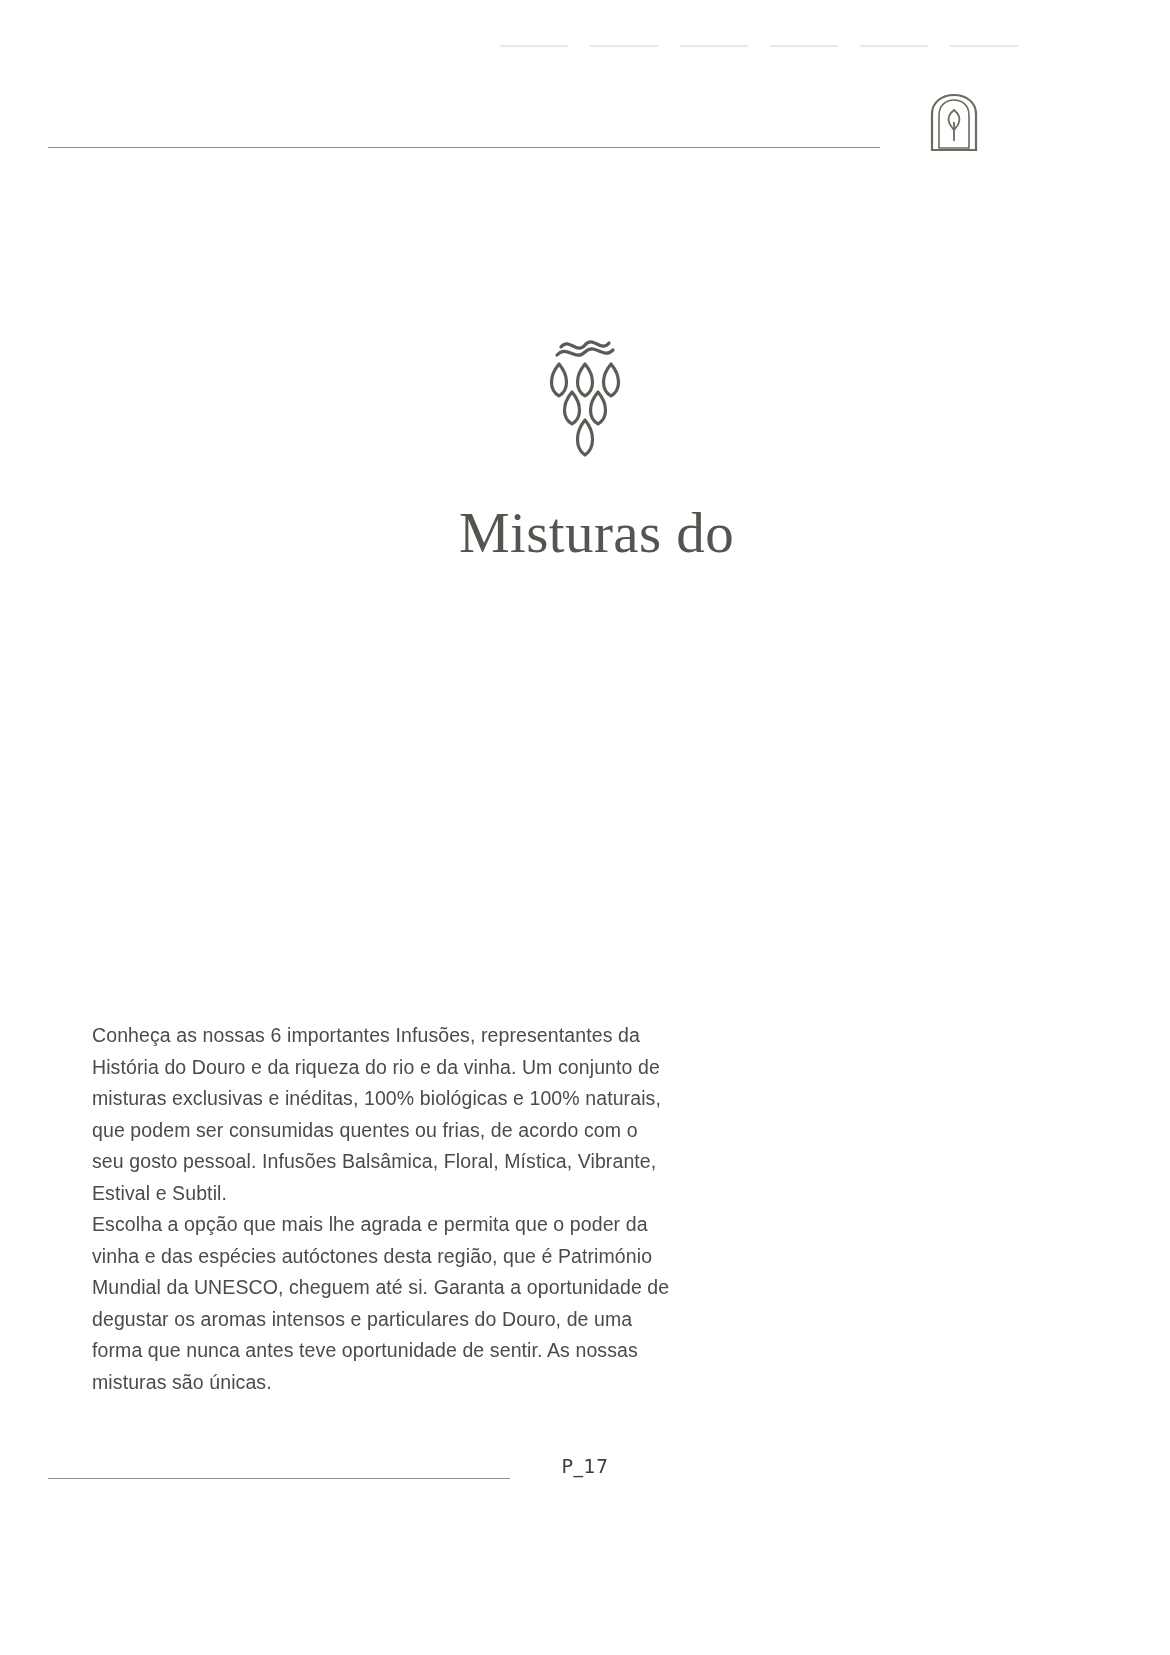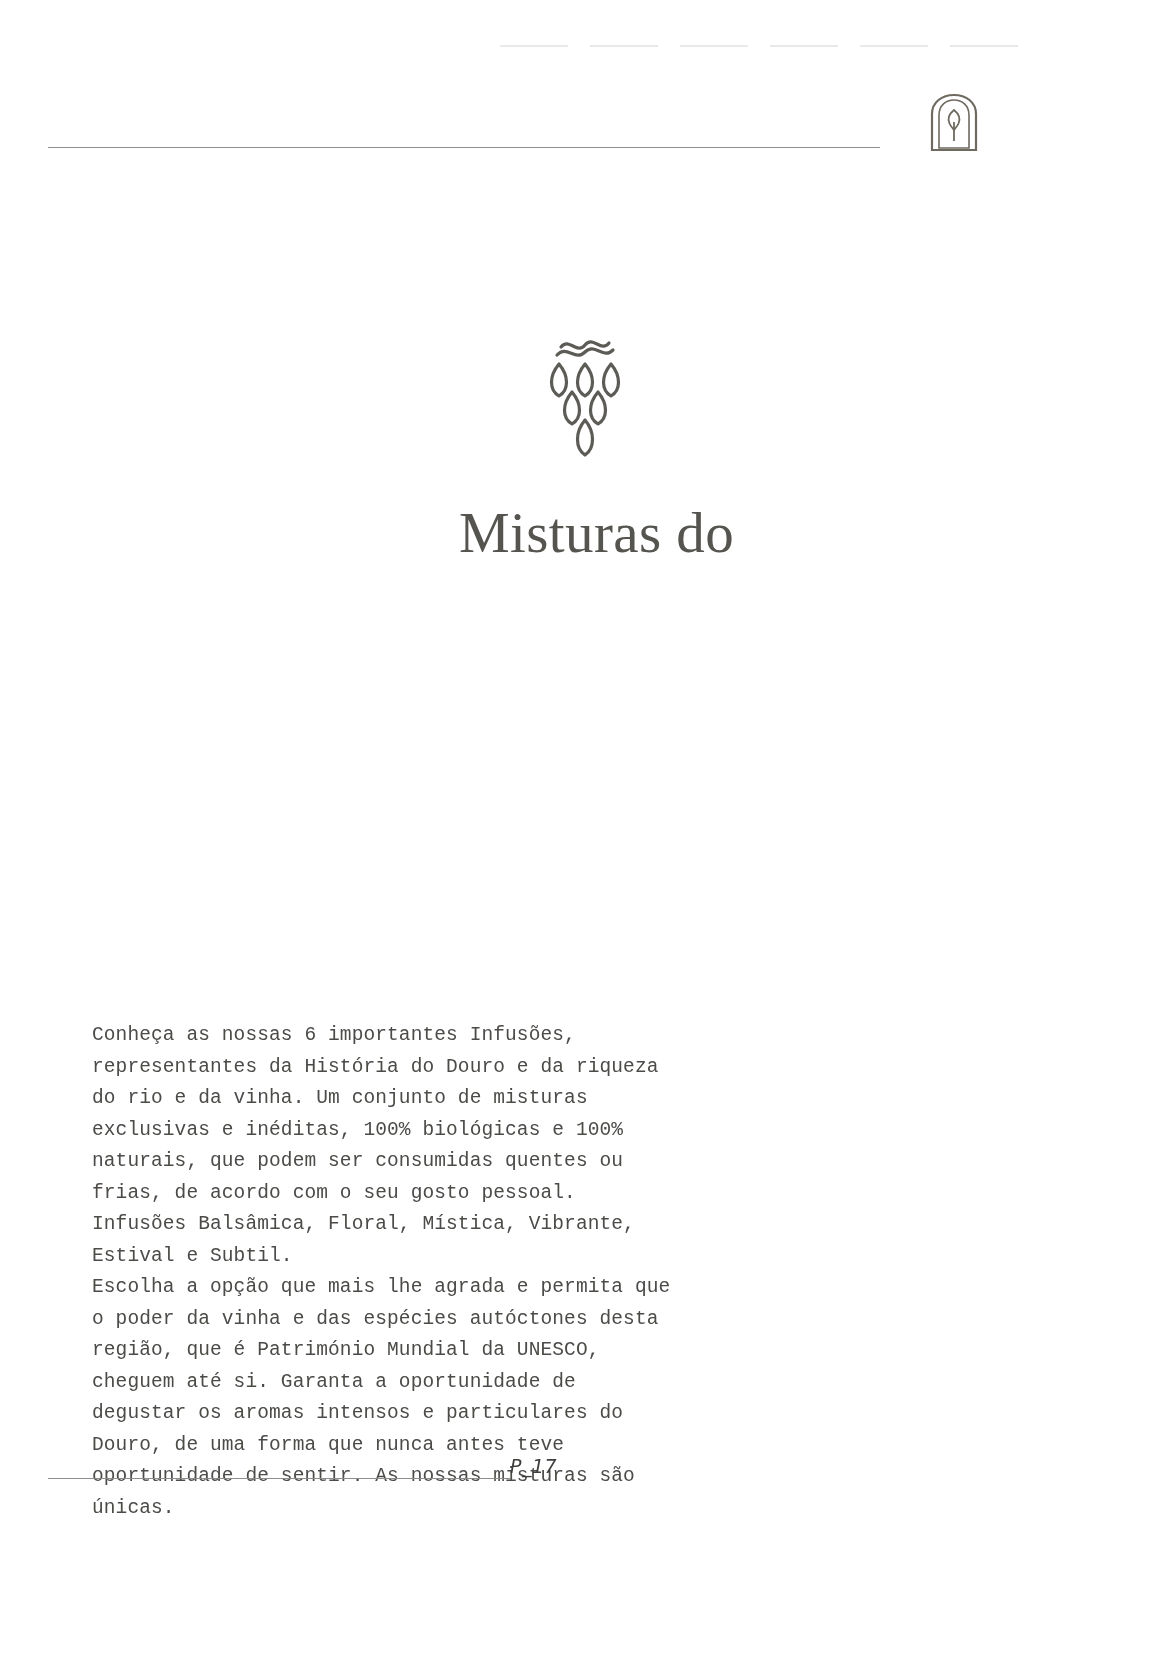--- a/index.html
+++ b/index.html
@@ -60,21 +60,21 @@
   .hero-title .line {
     display: block;
   }
 
   
   .body-copy {
     position: absolute;
     left: 92px;
     top: 1020px;
     width: 580px;
-    font-family: Liberation Mono, monospace;
+    font-family: Liberation Sans, sans-serif;
     font-size: 19.5px;
     line-height: 31.5px;
     color: #4c4b48;
     letter-spacing: 0.1px;
   }
   .body-copy p {
     margin: 0;
   }
 
   
@@ -84,26 +84,25 @@
     top: 1478px;
     width: 462px;
     height: 1px;
     background: #8e8e8e;
   }
   .footer-page {
     position: absolute;
     left: 510px;
     top: 1455px;
     width: 150px;
-    text-align: left;
+    text-align: center;
     font-family: "DejaVu Sans", sans-serif;
     font-size: 19px;
     letter-spacing: 0.5px;
     color: #3f3e3b;
-    font-style: italic;
   }
 
   
   .edge-marks {
     position: absolute;
     left: 0;
     top: 0;
     width: 1170px;
     height: 56px;
   }

